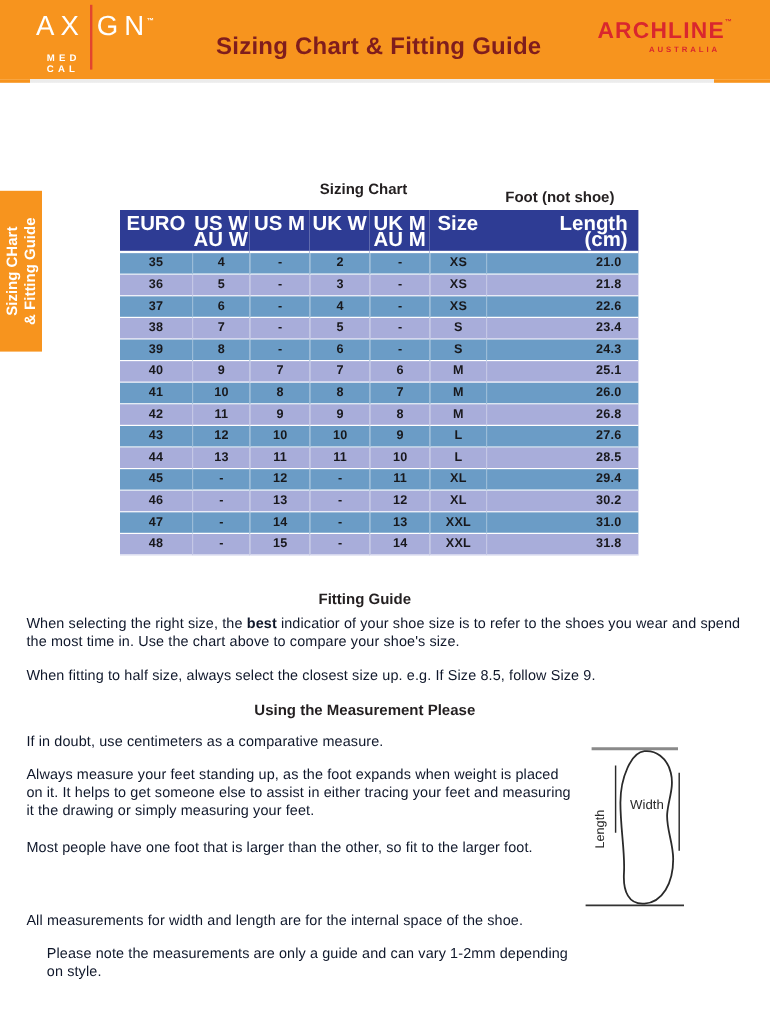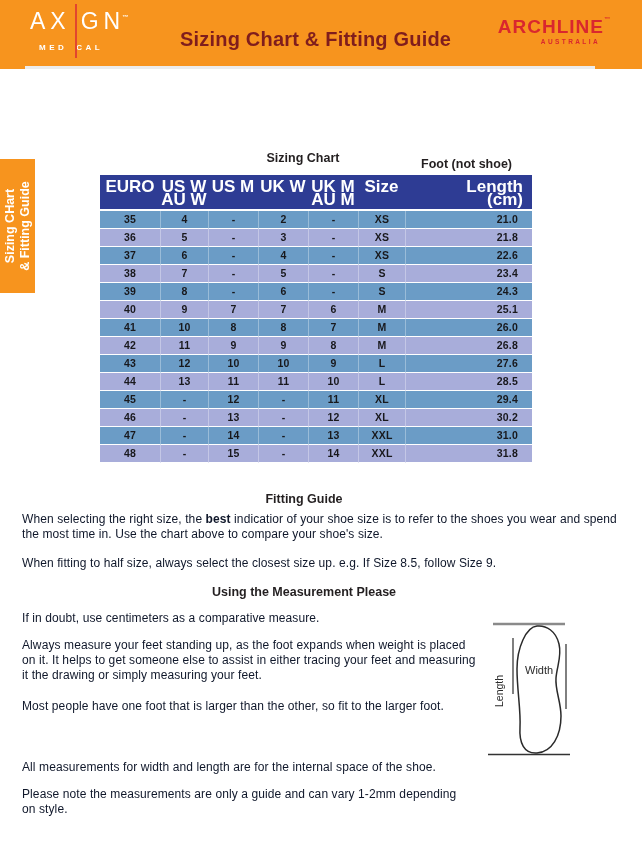--- a/index.html
+++ b/index.html
@@ -9,21 +9,21 @@
   }
   
   .banner{position:absolute;left:0;top:0;width:642px;height:66px;background:var(--orange,#F7941E);}
   .banner-divider{position:absolute;left:0;top:66px;width:642px;height:3px;
     background:linear-gradient(to right,var(--orange,#F7941E) 0 25px,var(--divider-gray,#ececec) 25px 595px,var(--orange,#F7941E) 595px 100%);}
   .axign-logo{position:absolute;left:30px;top:9px;color:#fff;}
   .axign-name{display:flex;align-items:baseline;font-size:23px;font-weight:400;letter-spacing:5px;line-height:24px;}
   .axign-i{position:relative;width:10px;height:20px;}
   .axign-line{position:absolute;left:4px;top:-5px;width:2px;height:54px;background:var(--logo-red,#E2452F);}
   .axign-tm{font-size:6px;vertical-align:top;position:relative;top:-10px;left:-3px;font-weight:700;}
-  .axign-sub{display:flex;font-size:8px;font-weight:700;letter-spacing:3.5px;margin-top:4px;padding-left:9px;line-height:9px;}
+  .axign-sub{display:flex;font-size:8px;font-weight:700;letter-spacing:3.5px;margin-top:4px;padding-left:9px;line-height:9px;flex-direction:column;}
   .axign-sub .gap{width:9px;}
   .banner-title{position:absolute;left:50%;top:28px;transform:translateX(-52%);
     color:#7f1d1d;font-size:20px;font-weight:700;white-space:nowrap;letter-spacing:0.2px;}
   .archline-logo{position:absolute;right:31px;top:17px;color:var(--archline-red,#D9272E);}
   .archline-name{font-size:19px;font-weight:700;letter-spacing:1px;line-height:20px;}
   .archline-tm{font-size:6px;vertical-align:top;position:relative;top:-8px;font-weight:700;}
   .archline-sub{font-size:6.5px;font-weight:700;letter-spacing:2.4px;text-align:right;padding-right:11px;margin-top:1px;color:var(--archline-red,#D9272E);}
   
   .side-tab{position:absolute;left:0;top:159px;width:35px;height:134px;background:var(--orange,#F7941E);}
   .side-tab-inner{position:absolute;left:50%;top:50%;transform:translate(-50%,-50%) rotate(-90deg);
@@ -254,21 +254,21 @@
 the most time in. Use the chart above to compare your shoe's size.</span></div>
   <div class="para" style="top:556px;width:616px;">When fitting to half size, always select the closest size up. e.g. If Size 8.5, follow Size 9.</div>
 
   <div class="h-center" style="top:585px;">Using the Measurement Please</div>
   <div class="para" style="top:611px;width:616px;">If in doubt, use centimeters as a comparative measure.</div>
   <div class="para" style="top:638px;width:470px;">Always measure your feet standing up, as the foot expands when weight is placed
 on it. It helps to get someone else to assist in either tracing your feet and measuring
 it the drawing or simply measuring your feet.</div>
   <div class="para" style="top:699px;width:616px;">Most people have one foot that is larger than the other, so fit to the larger foot.</div>
   <div class="para" style="top:760px;width:616px;">All measurements for width and length are for the internal space of the shoe.</div>
-  <div class="para" style="top:787px;width:560px;">Please note the measurements are only a guide and can vary 1-2mm depending
+  <div class="para" style="top:787px;width:560px;margin-left:17px;">Please note the measurements are only a guide and can vary 1-2mm depending
 on style.</div>
 
   <div class="foot-diagram">
     <svg width="156" height="150" viewBox="0 0 156 150">
       <line x1="7" y1="10" x2="79" y2="10" stroke="#8a8a8a" stroke-width="2.6"></line>
       <line x1="2" y1="140.5" x2="84" y2="140.5" stroke="#333333" stroke-width="1.4"></line>
       <path d="M 51 12
                C 60 11, 70 17, 73 30
                C 76 42, 71 52, 70 64
                C 69 76, 75 88, 75 102

